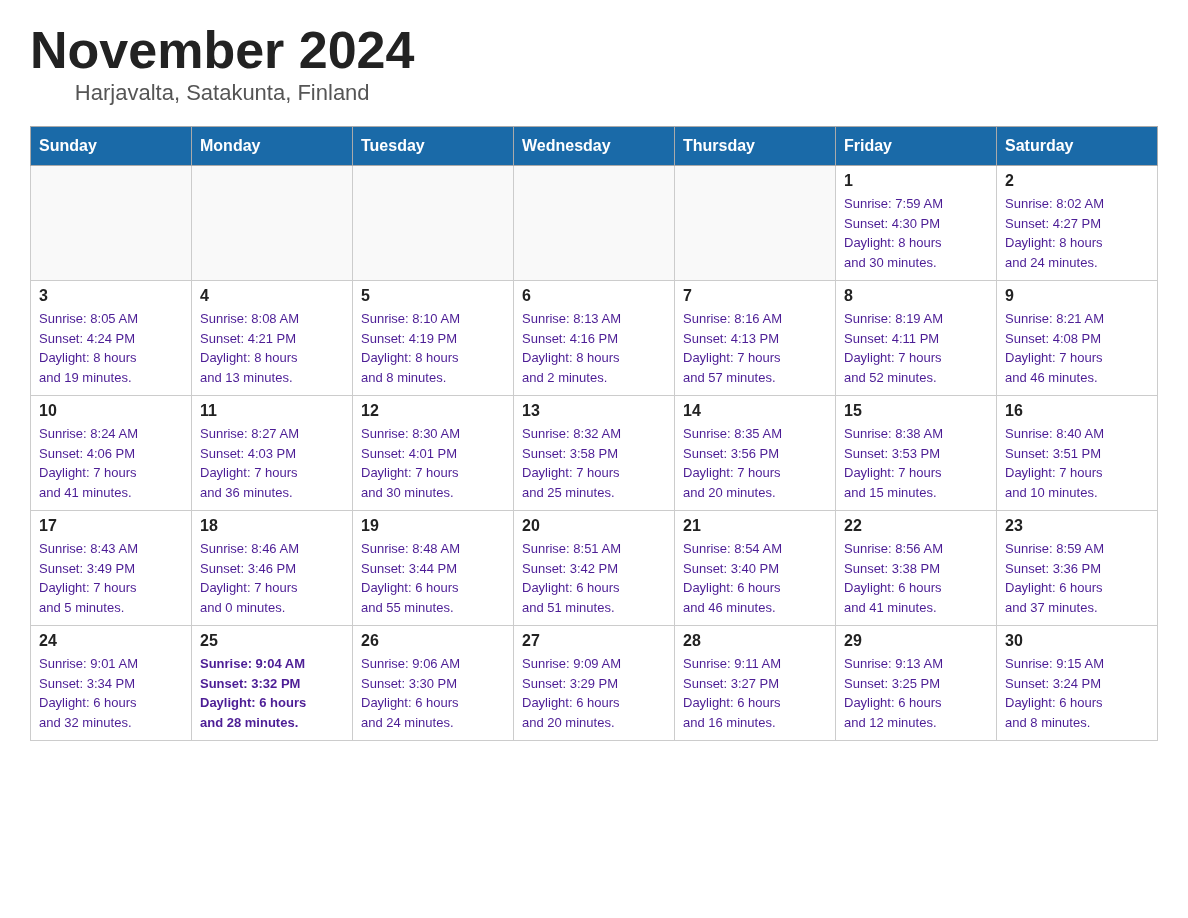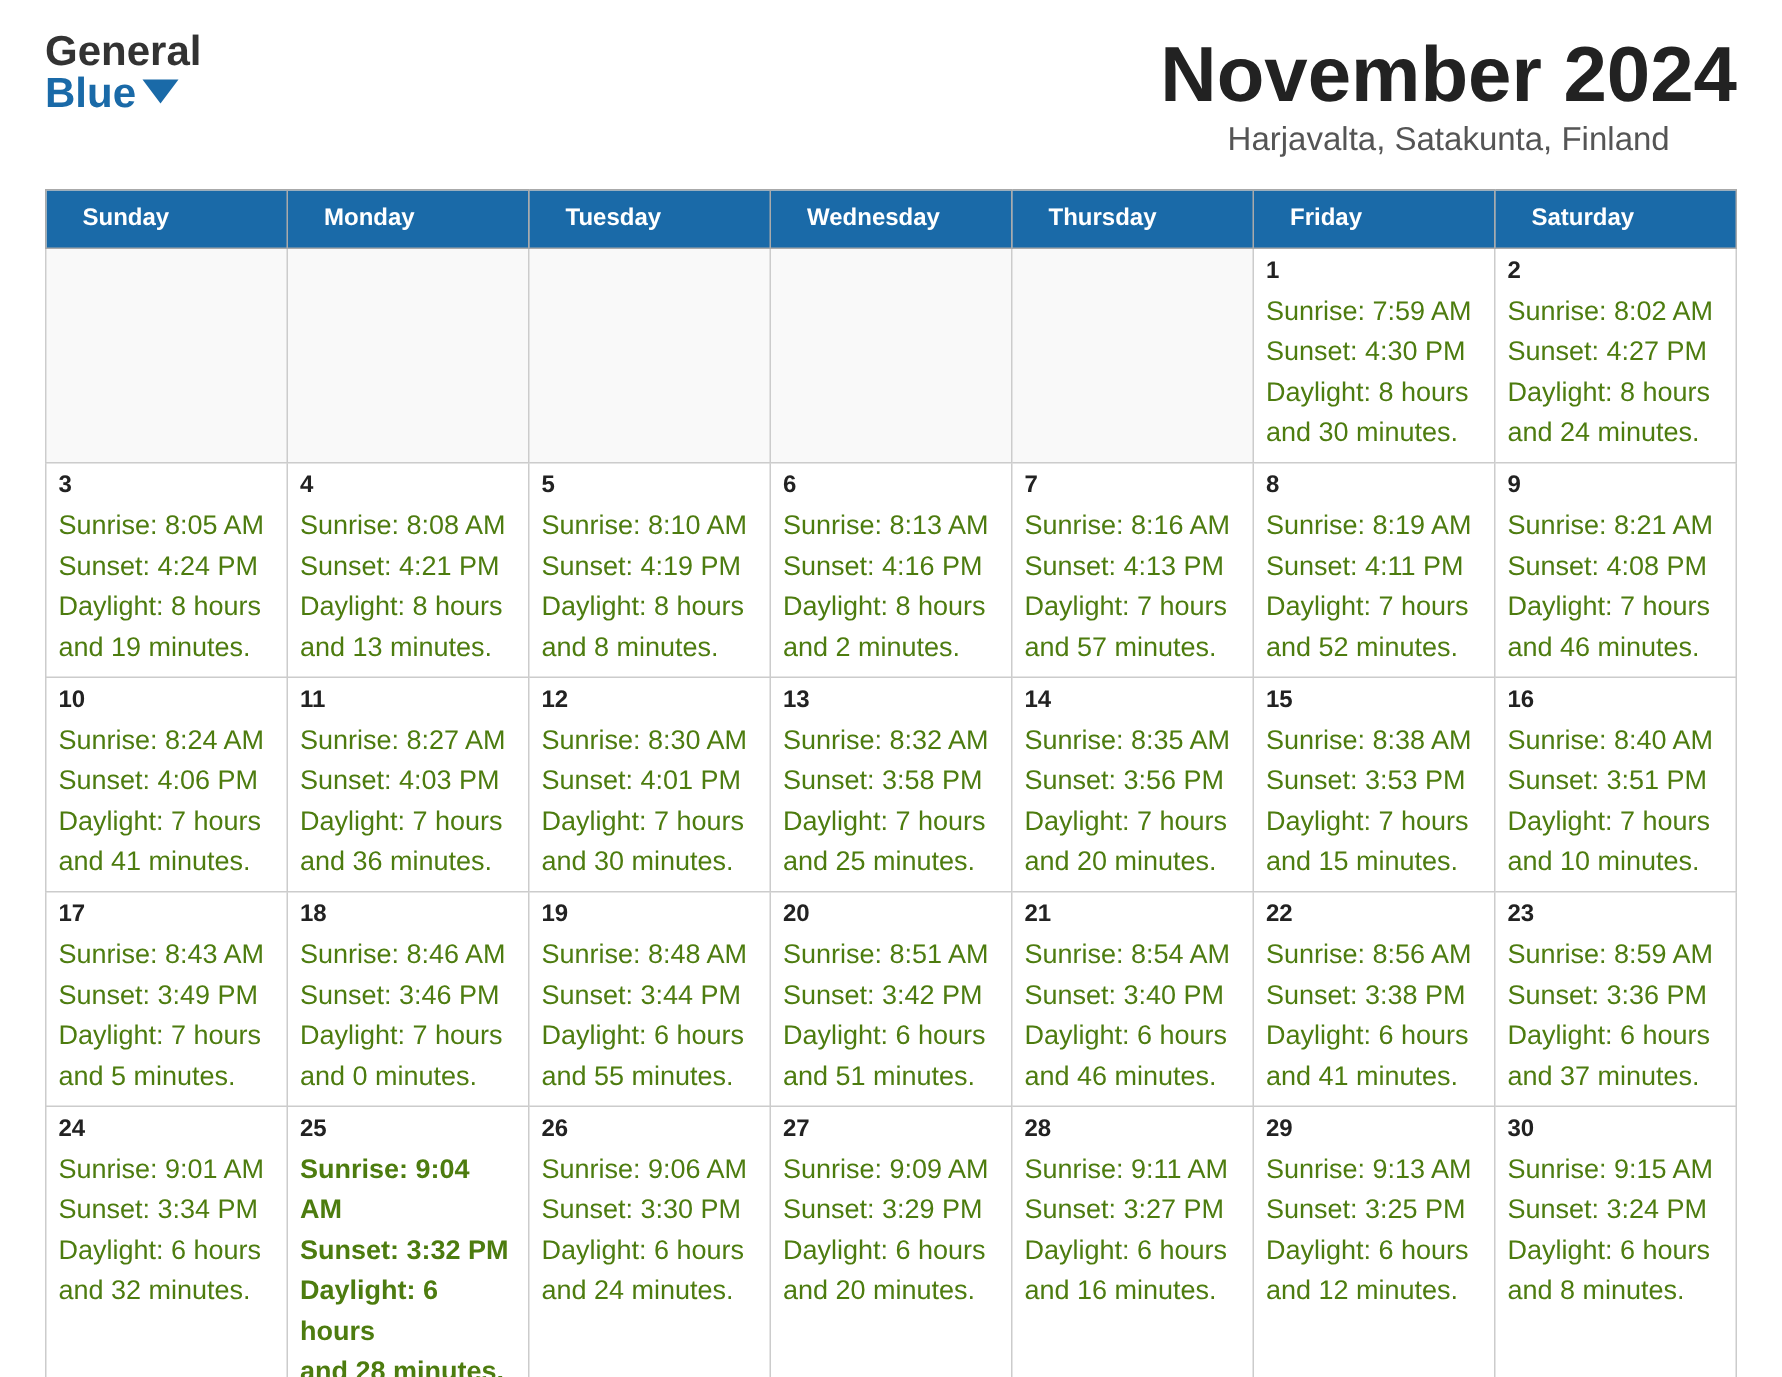--- a/index.html
+++ b/index.html
@@ -61,60 +61,53 @@
     .calendar {
       width: 100%;
       border-collapse: collapse;
       border: 1px solid #aaa;
     }
     .calendar th {
       background-color: #1a6aa8;
       color: #fff;
       font-size: 16px;
       font-weight: bold;
-      padding: 10px 24px;
+      padding: 10px 8px;
       text-align: left;
       border: 1px solid #aaa;
     }
     .calendar td {
       border: 1px solid #ccc;
       vertical-align: top;
       padding: 6px 8px;
       width: calc(100%/7);
       min-height: 110px;
     }
     .day-number {
       font-size: 16px;
       font-weight: bold;
       color: #222;
       margin-bottom: 4px;
     }
     .day-info {
-      font-size: 18px;
-      color: #4d7c0f;
+      font-size: 13px;
+      color: #4c1d95;
       line-height: 1.5;
     }
     .empty-cell {
       background: #f9f9f9;
     }
     .week-row td {
       height: 115px;
     }
   </style>
 </head>
 <body>
 
 <div class="header">
-  <div class="logo">
-    <div class="logo-general">General</div>
-    <div class="logo-blue">
-      <span>Blue</span>
-      <span class="logo-triangle"></span>
-    </div>
-  </div>
   <div class="title-block">
     <div class="month-title">November 2024</div>
     <div class="location">Harjavalta, Satakunta, Finland</div>
   </div>
 </div>
 
 <table class="calendar">
   <thead>
     <tr>
     <th>Sunday</th>

